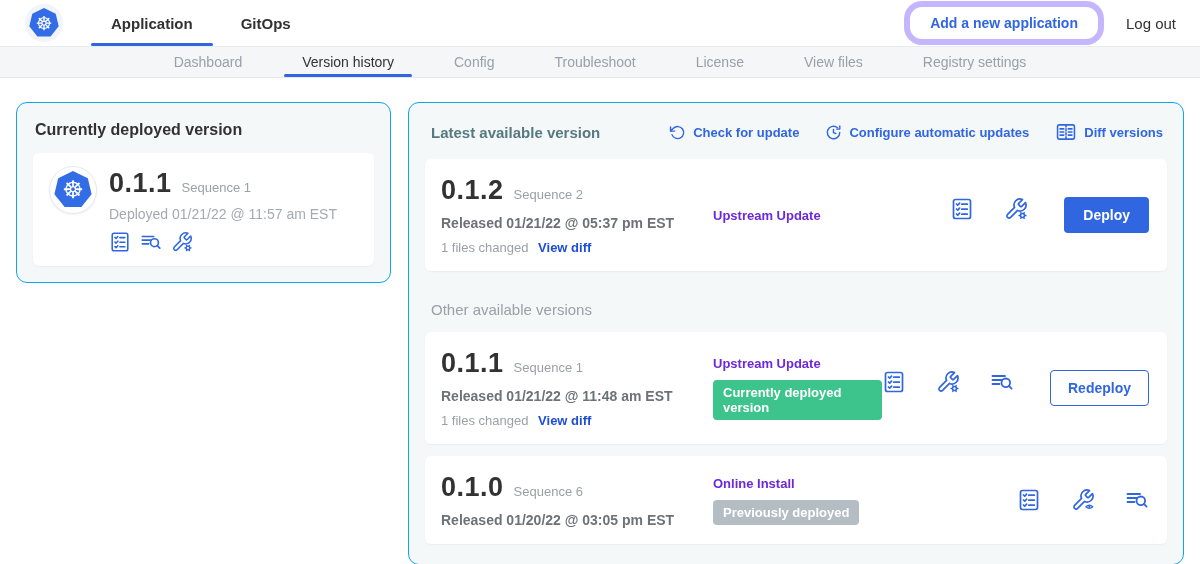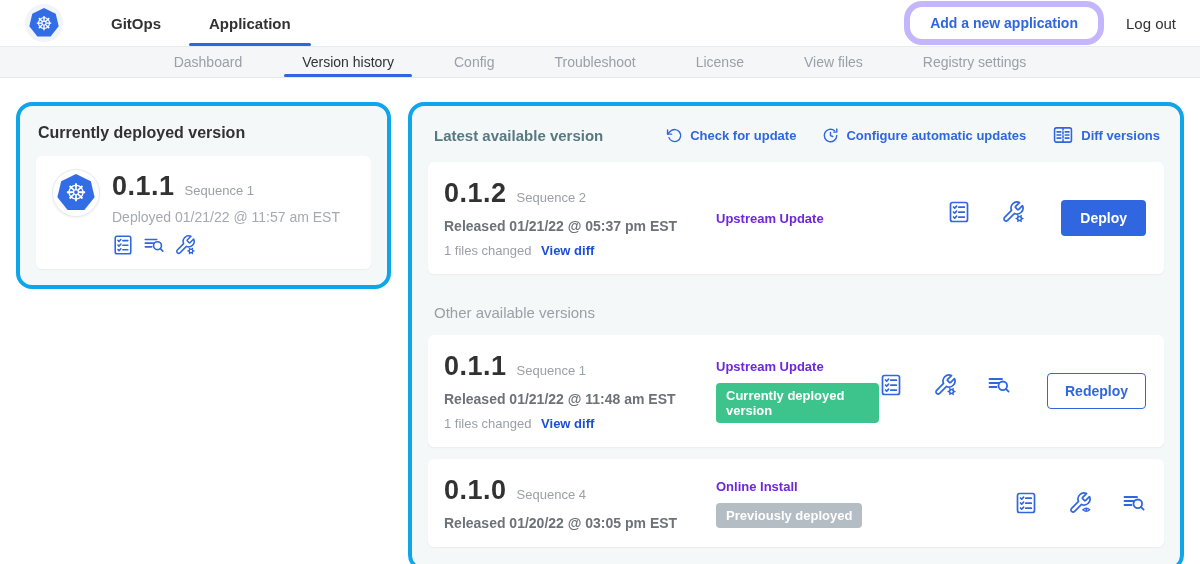--- a/index.html
+++ b/index.html
@@ -26,21 +26,21 @@
 
   
   .subnav { height:32px; background:#f4f6f8; border-top:1px solid #e9ecef; border-bottom:1px solid #e6e9ec;
     display:flex; justify-content:center; align-items:stretch; gap:8px; }
   .subnav-tab { display:flex; align-items:center; padding:0 26px; font-size:14px; color:#9aa0a8; cursor:pointer; position:relative; }
   .subnav-tab.active { color:#323232; font-weight:400; }
   .subnav-tab.active::after { content:""; position:absolute; left:8px; right:8px; bottom:0; height:3px; background:#3066e0; border-radius:2px; }
 
   
   .main { display:flex; gap:17px; padding:24px 16px 16px 16px; align-items:flex-start; }
-  .panel { background:#f5f8f9; border:4px solid #0ea5e9; border-radius:16px; }
+  .panel { background:#f5f8f9; border:1px solid #0ea5e9; border-radius:11px; }
   .panel-left { width:375px; padding:16px; flex:0 0 auto; }
   .panel-right { flex:1; padding:14px 16px 20px 16px; }
 
   .panel-title-dark { font-size:16px; font-weight:700; color:#323232; margin:2px 0 14px 2px; }
   .card { background:#fff; border-radius:6px; box-shadow:0 1px 2px rgba(50,60,70,.06); }
 
   
   .deployed-card { padding:13px 16px; display:flex; gap:12px; }
   .logo-ring { width:48px; height:48px; border-radius:50%; background:#fff; border:1px solid #e7ebee;
     display:flex; align-items:center; justify-content:center; flex:0 0 auto; box-shadow:0 1px 2px rgba(50,60,70,.08); }
@@ -143,25 +143,25 @@
   </defs>
 </svg>
 
 <div class="topnav">
   <div class="logo-circle">
     <div class="heptagon small">
       <span class="helm-glyph">☸</span>
     </div>
   </div>
   <div class="topnav-tabs">
+    <div class="topnav-tab active">
+      <span>Application</span>
+    </div>
     <div class="topnav-tab">
       <span>GitOps</span>
-    </div>
-    <div class="topnav-tab active">
-      <span>Application</span>
     </div>
   </div>
   <div class="topnav-right">
     <button class="btn-pill">Add a new application</button>
     <span class="logout">Log out</span>
   </div>
 </div>
 
 <div class="subnav">
   <div class="subnav-tab">
@@ -301,21 +301,21 @@
         <button class="btn-outline">Redeploy</button>
       </div>
     </div>
 
     <div class="vstack-gap"></div>
 
     <div class="card vcard">
       <div class="vcard-left">
         <div class="ver-row">
           <span class="ver-num">0.1.0</span>
-          <span class="seq">Sequence 4</span>
+          <span class="seq">Sequence 6</span>
         </div>
         <div class="rel-date">Released 01/20/22 @ 03:05 pm EST</div>
       </div>
       <div class="vcard-mid">
         <div class="source">Online Install</div>
         <span class="badge badge-gray">Previously deployed</span>
       </div>
       <div class="vcard-right">
         <svg class="ic ic-24">
             <use href="#i-preflight"></use>

